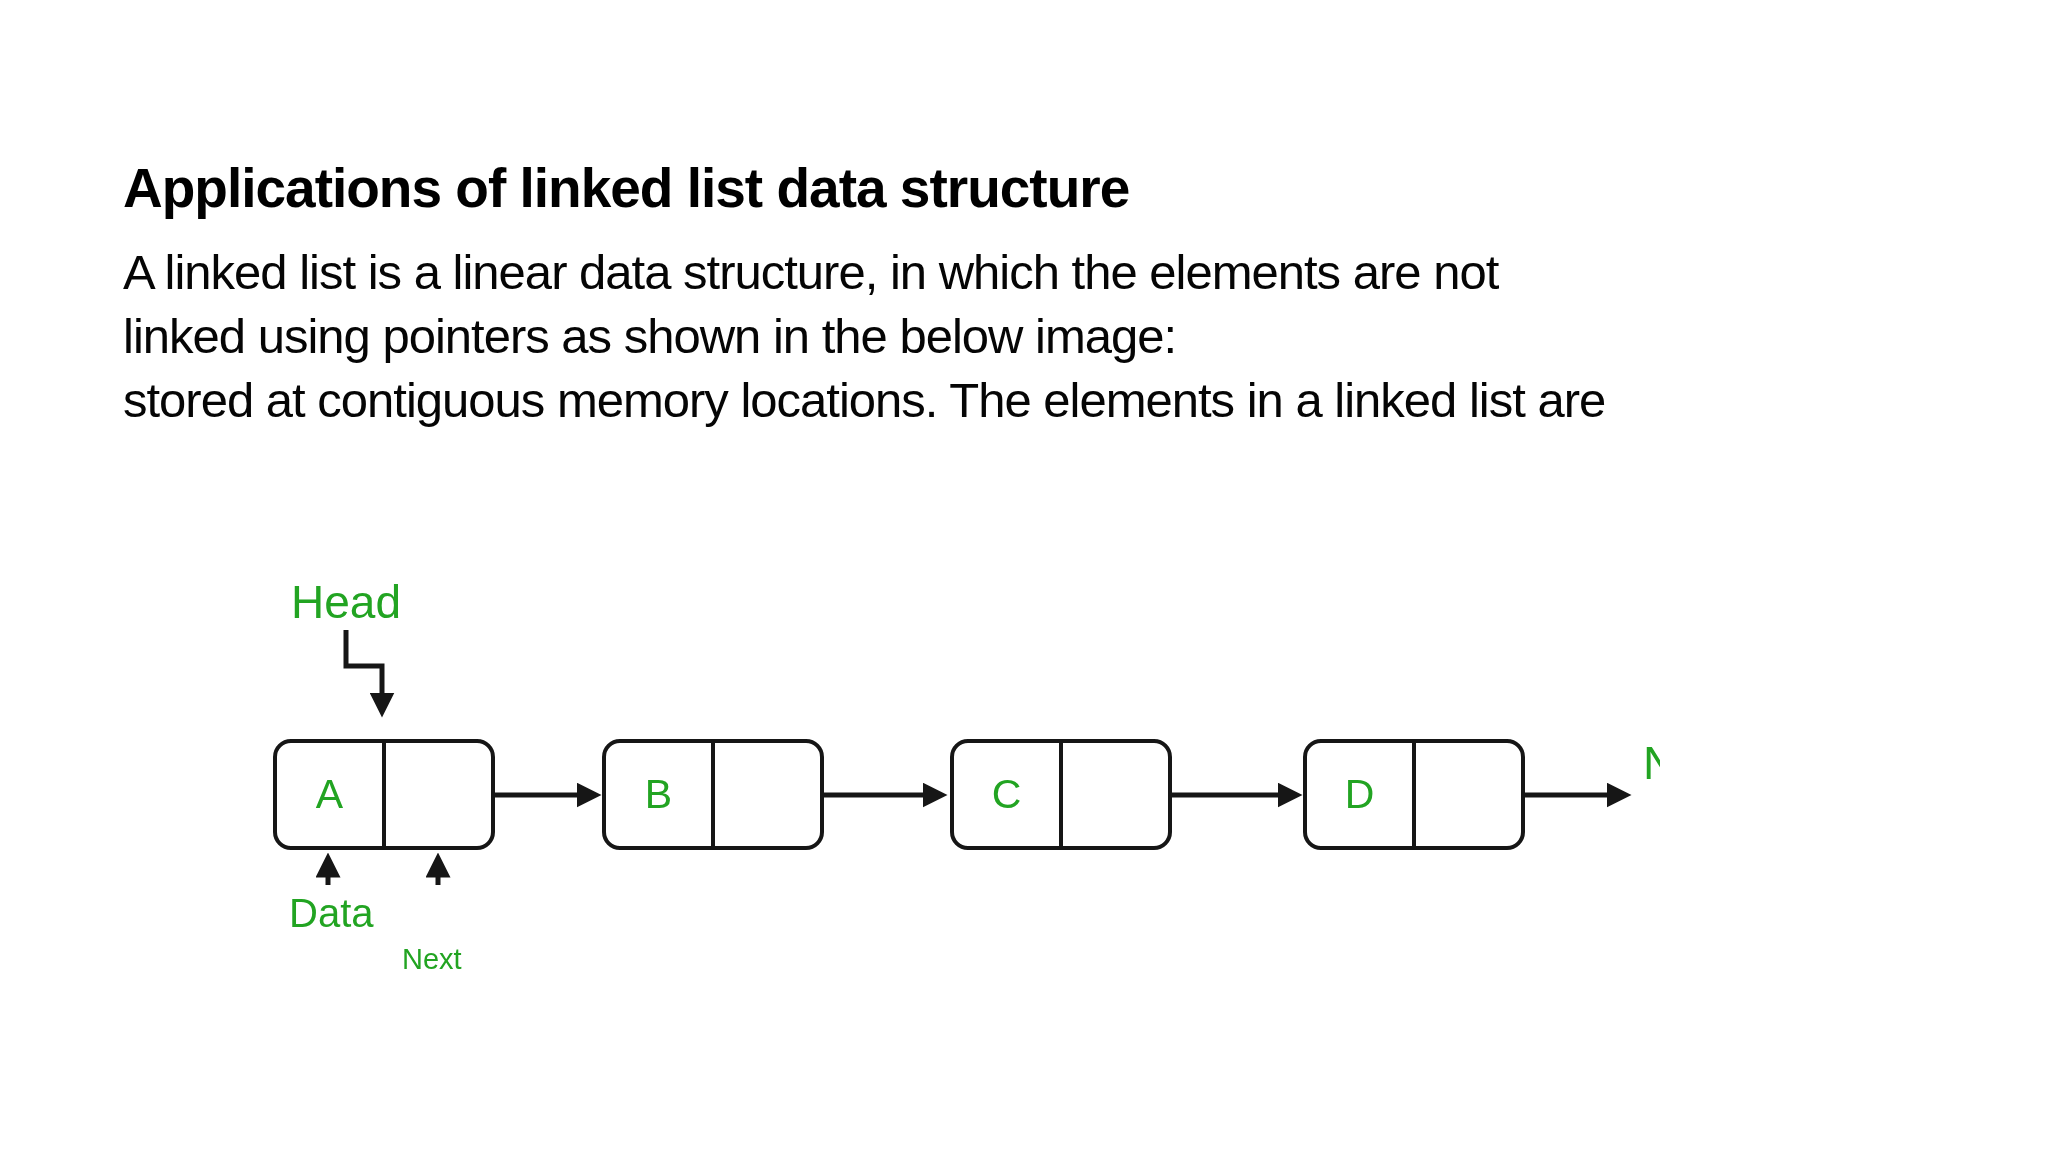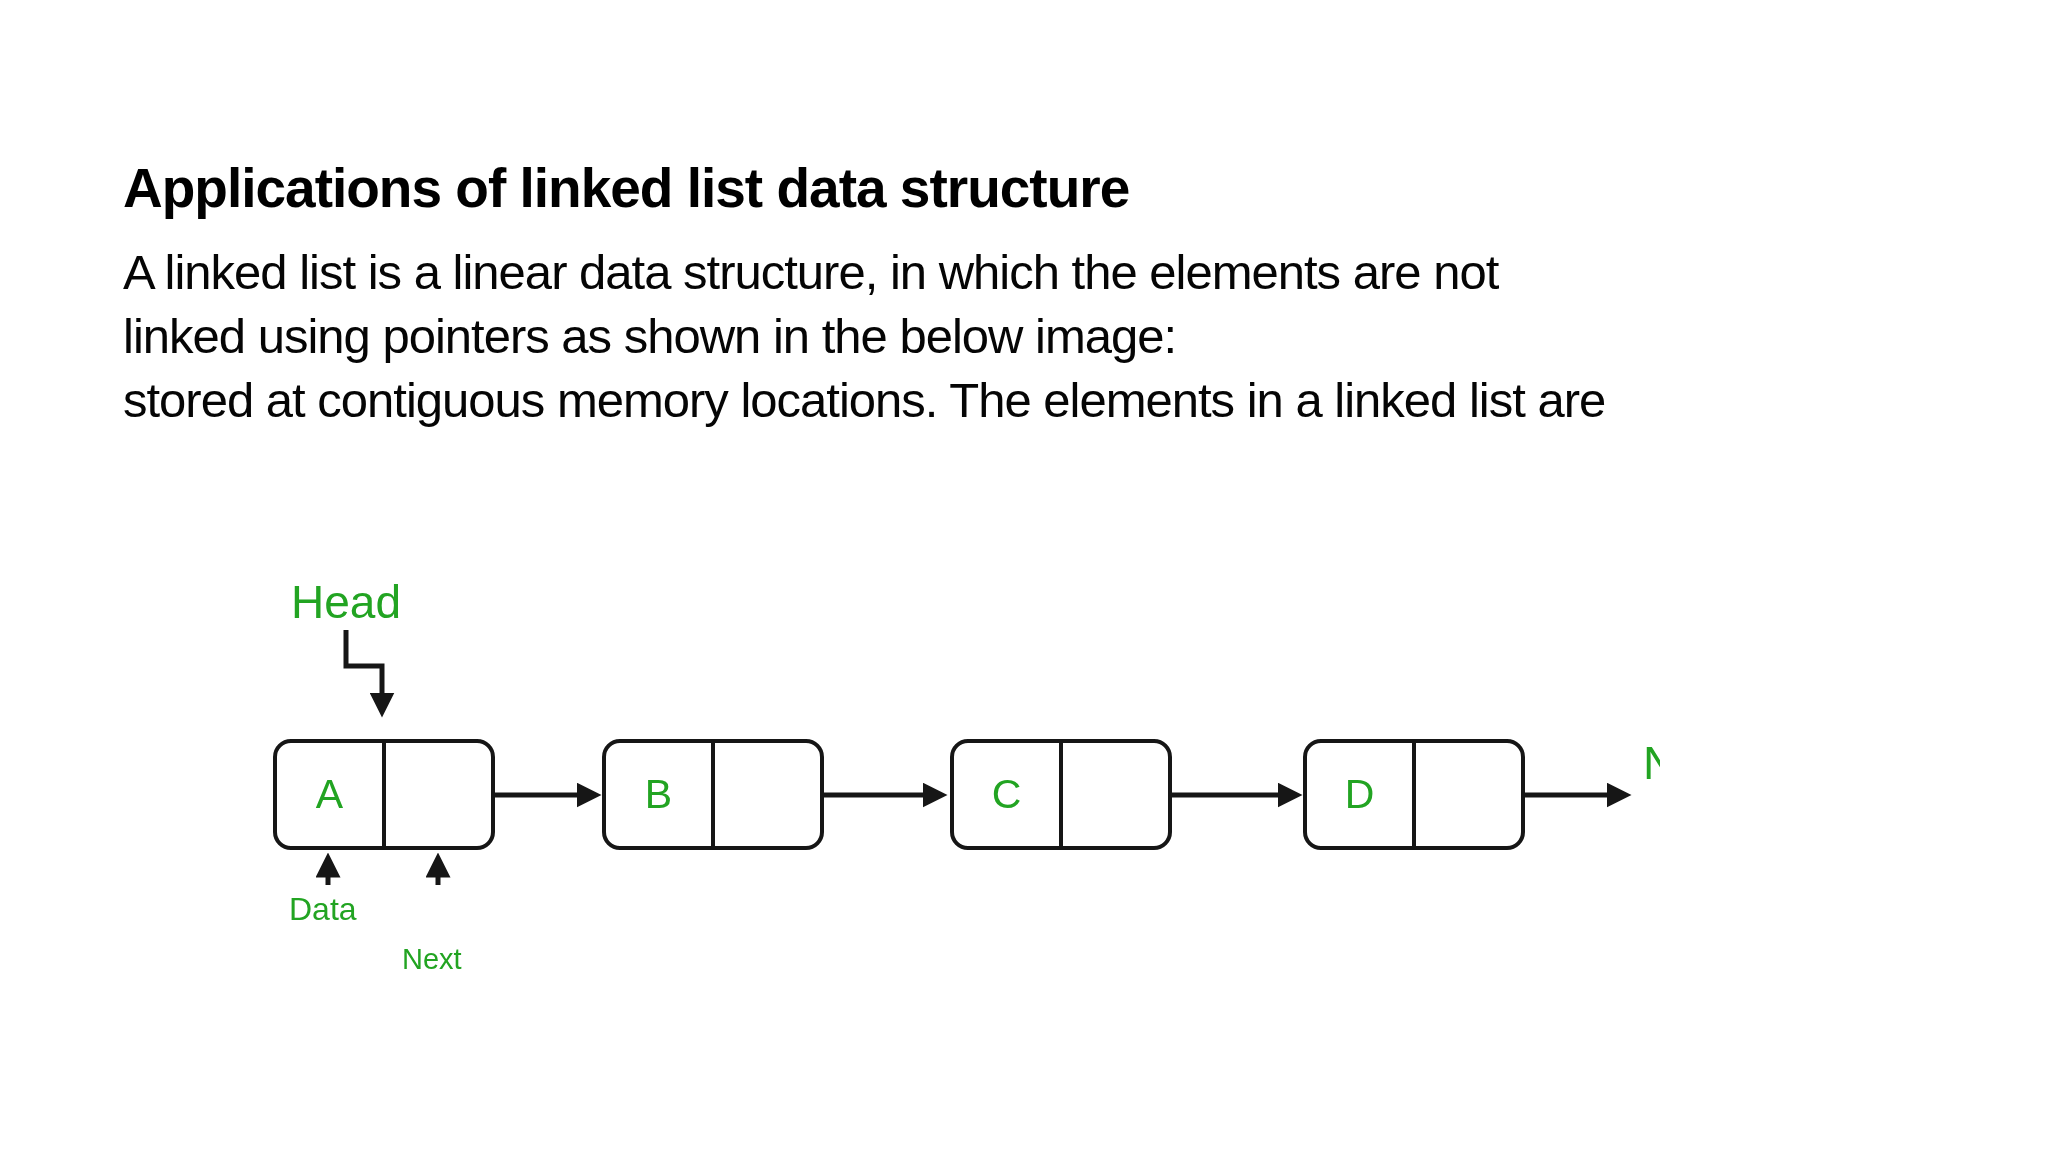--- a/index.html
+++ b/index.html
@@ -53,21 +53,21 @@
     pointer-events: none;
   }
   .glabel {
     position: absolute;
     color: var(--green, #22a422);
     line-height: 1.08;
     white-space: nowrap;
   }
   .glabel.head  { left: 291px;  top: 570px; font-size: 46px; }
   .glabel.null  { left: 1643px; top: 731px; font-size: 46px; }
-  .glabel.data  { left: 289px;  top: 884px; font-size: 32px; }
+  .glabel.data  { left: 289px;  top: 884px; font-size: 40px; }
   .glabel.next  { left: 402px;  top: 936px; font-size: 29px; }
   .node {
     position: absolute;
     top: 731px;
     width: 222px;
     height: 111px;
     border: 4px solid var(--ink, #161616);
     border-radius: 18px;
     background: #ffffff;
     box-sizing: border-box;

